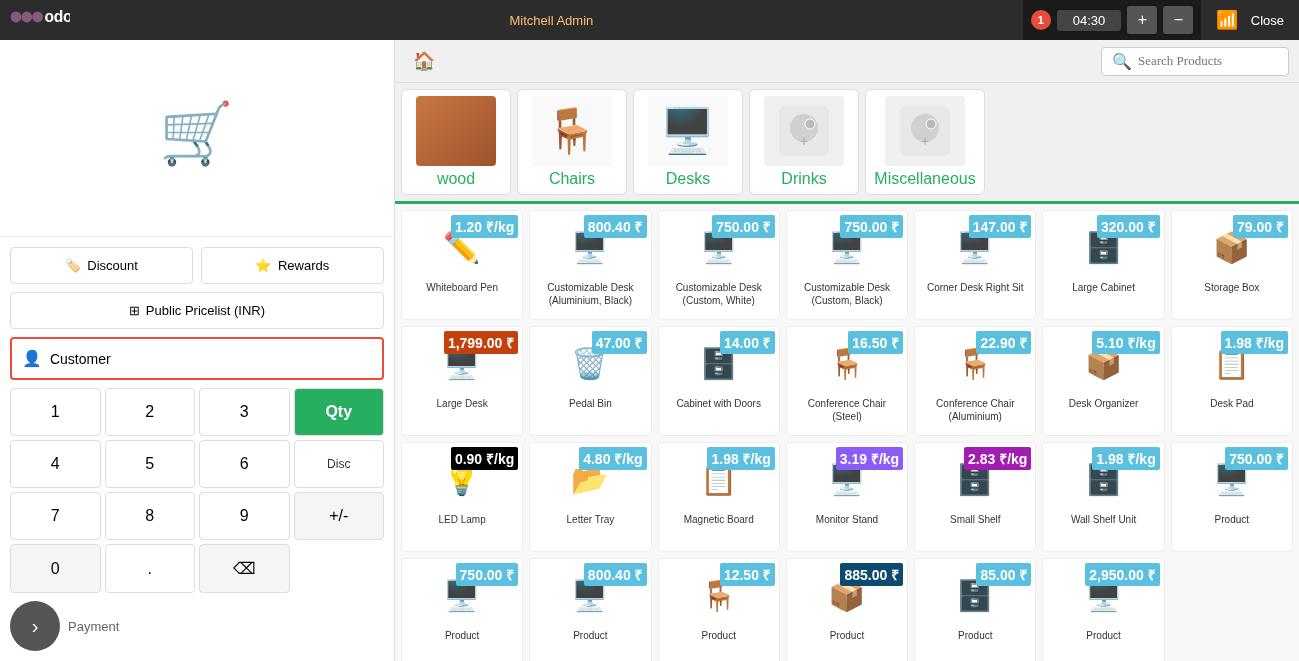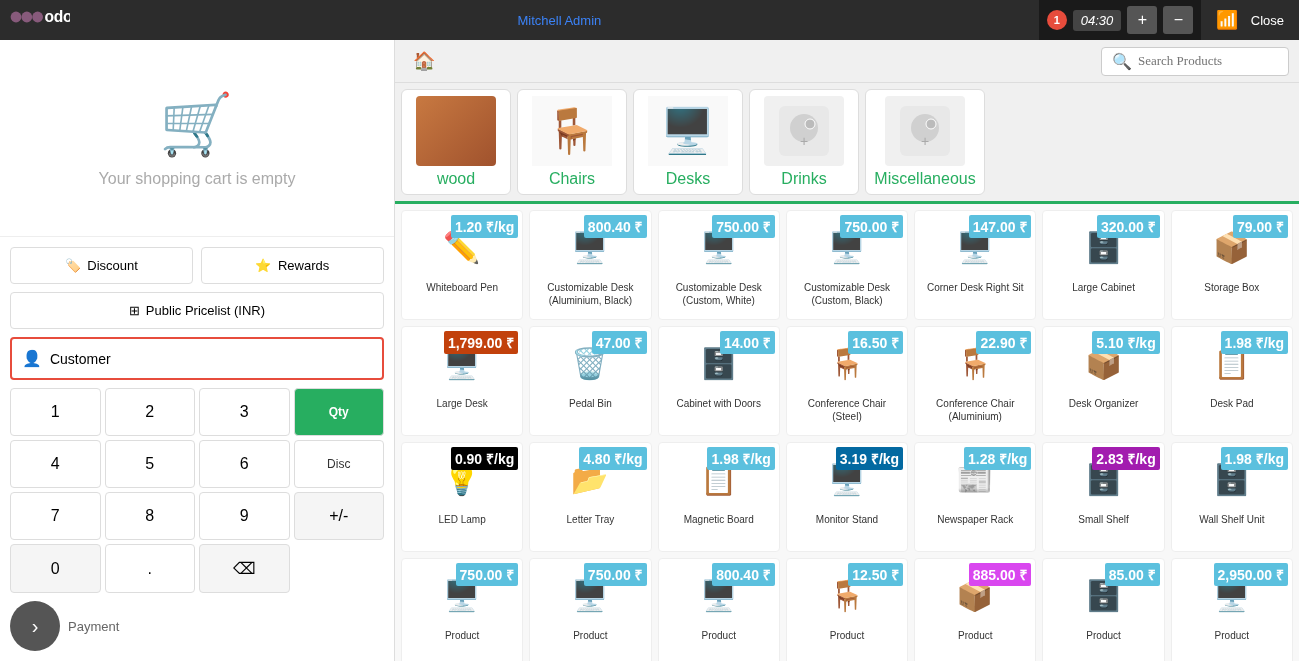--- a/index.html
+++ b/index.html
@@ -24,21 +24,21 @@
     .odoo-logo {
       font-size: 22px;
       font-weight: bold;
       color: #875a7b;
       letter-spacing: -1px;
     }
     .topbar-user {
       flex: 1;
       text-align: center;
       font-size: 13px;
-      color: #3b82f6;
+      color: #fdba74;
     }
     .topbar-order {
       display: flex;
       align-items: center;
       gap: 6px;
       background: #1a1a1a;
       padding: 0 8px;
       height: 100%;
     }
     .order-badge {
@@ -48,24 +48,23 @@
       width: 20px;
       height: 20px;
       display: flex;
       align-items: center;
       justify-content: center;
       font-size: 11px;
       font-weight: bold;
     }
     .order-time {
       background: #444;
-      padding: 3px 8px;
+      padding: 3px 16px;
       border-radius: 3px;
       font-size: 13px;
-      font-style: italic;
     }
     .topbar-btn {
       background: #555;
       border: none;
       color: white;
       width: 30px;
       height: 28px;
       border-radius: 3px;
       cursor: pointer;
       font-size: 16px;
@@ -184,21 +183,21 @@
     .num-btn {
       padding: 14px;
       border: 1px solid #ddd;
       background: white;
       border-radius: 4px;
       cursor: pointer;
       font-size: 16px;
       font-weight: 500;
       text-align: center;
     }
-    .num-btn.qty-btn { background: #27ae60; color: white; font-size: 12px; font-weight: bold; }
+    .num-btn.qty-btn { background: #27ae60; color: white; font-size: 16px; font-weight: bold; }
     .num-btn.disc-btn { background: white; color: #333; font-size: 12px; }
     .num-btn.price-btn { background: white; color: #333; font-size: 12px; }
     .num-btn.del-btn { background: #f5f5f5; }
     .num-btn.sign-btn { background: #f5f5f5; }
     .num-btn.zero-btn { background: #f5f5f5; }
 
     .payment-row {
       display: flex;
       align-items: center;
       gap: 8px;
@@ -388,21 +387,20 @@
     <span class="wifi-icon">📶</span>
     <button class="close-btn">Close</button>
   </div>
 </div>
 
 <div class="main">
 
   <div class="cart-panel">
     <div class="cart-empty">
       <div class="cart-icon">🛒</div>
-      <div class="cart-empty-text">Your shopping cart is empty</div>
     </div>
 
     <div class="cart-controls">
 
       <div class="btn-row">
         <button class="ctrl-btn">
           <span>🏷️</span>
           <span>Discount</span>
         </button>
         <button class="ctrl-btn">
@@ -576,28 +574,23 @@
     <div class="product-price-badge" style="background:#5bc0de">4.80 ₹/kg</div>
     <div class="product-img">📂</div>
     <div class="product-name">Letter Tray</div>
   </div>
         <div class="product-card">
     <div class="product-price-badge" style="background:#5bc0de">1.98 ₹/kg</div>
     <div class="product-img">📋</div>
     <div class="product-name">Magnetic Board</div>
   </div>
         <div class="product-card">
-    <div class="product-price-badge" style="background:#0369a1">3.19 ₹/kg</div>
+    <div class="product-price-badge" style="background:#8b5cf6">3.19 ₹/kg</div>
     <div class="product-img">🖥️</div>
     <div class="product-name">Monitor Stand</div>
-  </div>
-        <div class="product-card">
-    <div class="product-price-badge" style="background:#5bc0de">1.28 ₹/kg</div>
-    <div class="product-img">📰</div>
-    <div class="product-name">Newspaper Rack</div>
   </div>
         <div class="product-card">
     <div class="product-price-badge" style="background:#a21caf">2.83 ₹/kg</div>
     <div class="product-img">🗄️</div>
     <div class="product-name">Small Shelf</div>
   </div>
         <div class="product-card">
     <div class="product-price-badge" style="background:#5bc0de">1.98 ₹/kg</div>
     <div class="product-img">🗄️</div>
     <div class="product-name">Wall Shelf Unit</div>
@@ -616,21 +609,21 @@
     <div class="product-price-badge" style="background:#5bc0de">800.40 ₹</div>
     <div class="product-img">🖥️</div>
     <div class="product-name">Product</div>
   </div>
         <div class="product-card">
     <div class="product-price-badge" style="background:#5bc0de">12.50 ₹</div>
     <div class="product-img">🪑</div>
     <div class="product-name">Product</div>
   </div>
         <div class="product-card">
-    <div class="product-price-badge" style="background:#d946ef">885.00 ₹</div>
+    <div class="product-price-badge" style="background:#0c4a6e">885.00 ₹</div>
     <div class="product-img">📦</div>
     <div class="product-name">Product</div>
   </div>
         <div class="product-card">
     <div class="product-price-badge" style="background:#5bc0de">85.00 ₹</div>
     <div class="product-img">🗄️</div>
     <div class="product-name">Product</div>
   </div>
         <div class="product-card">
     <div class="product-price-badge" style="background:#5bc0de">2,950.00 ₹</div>

